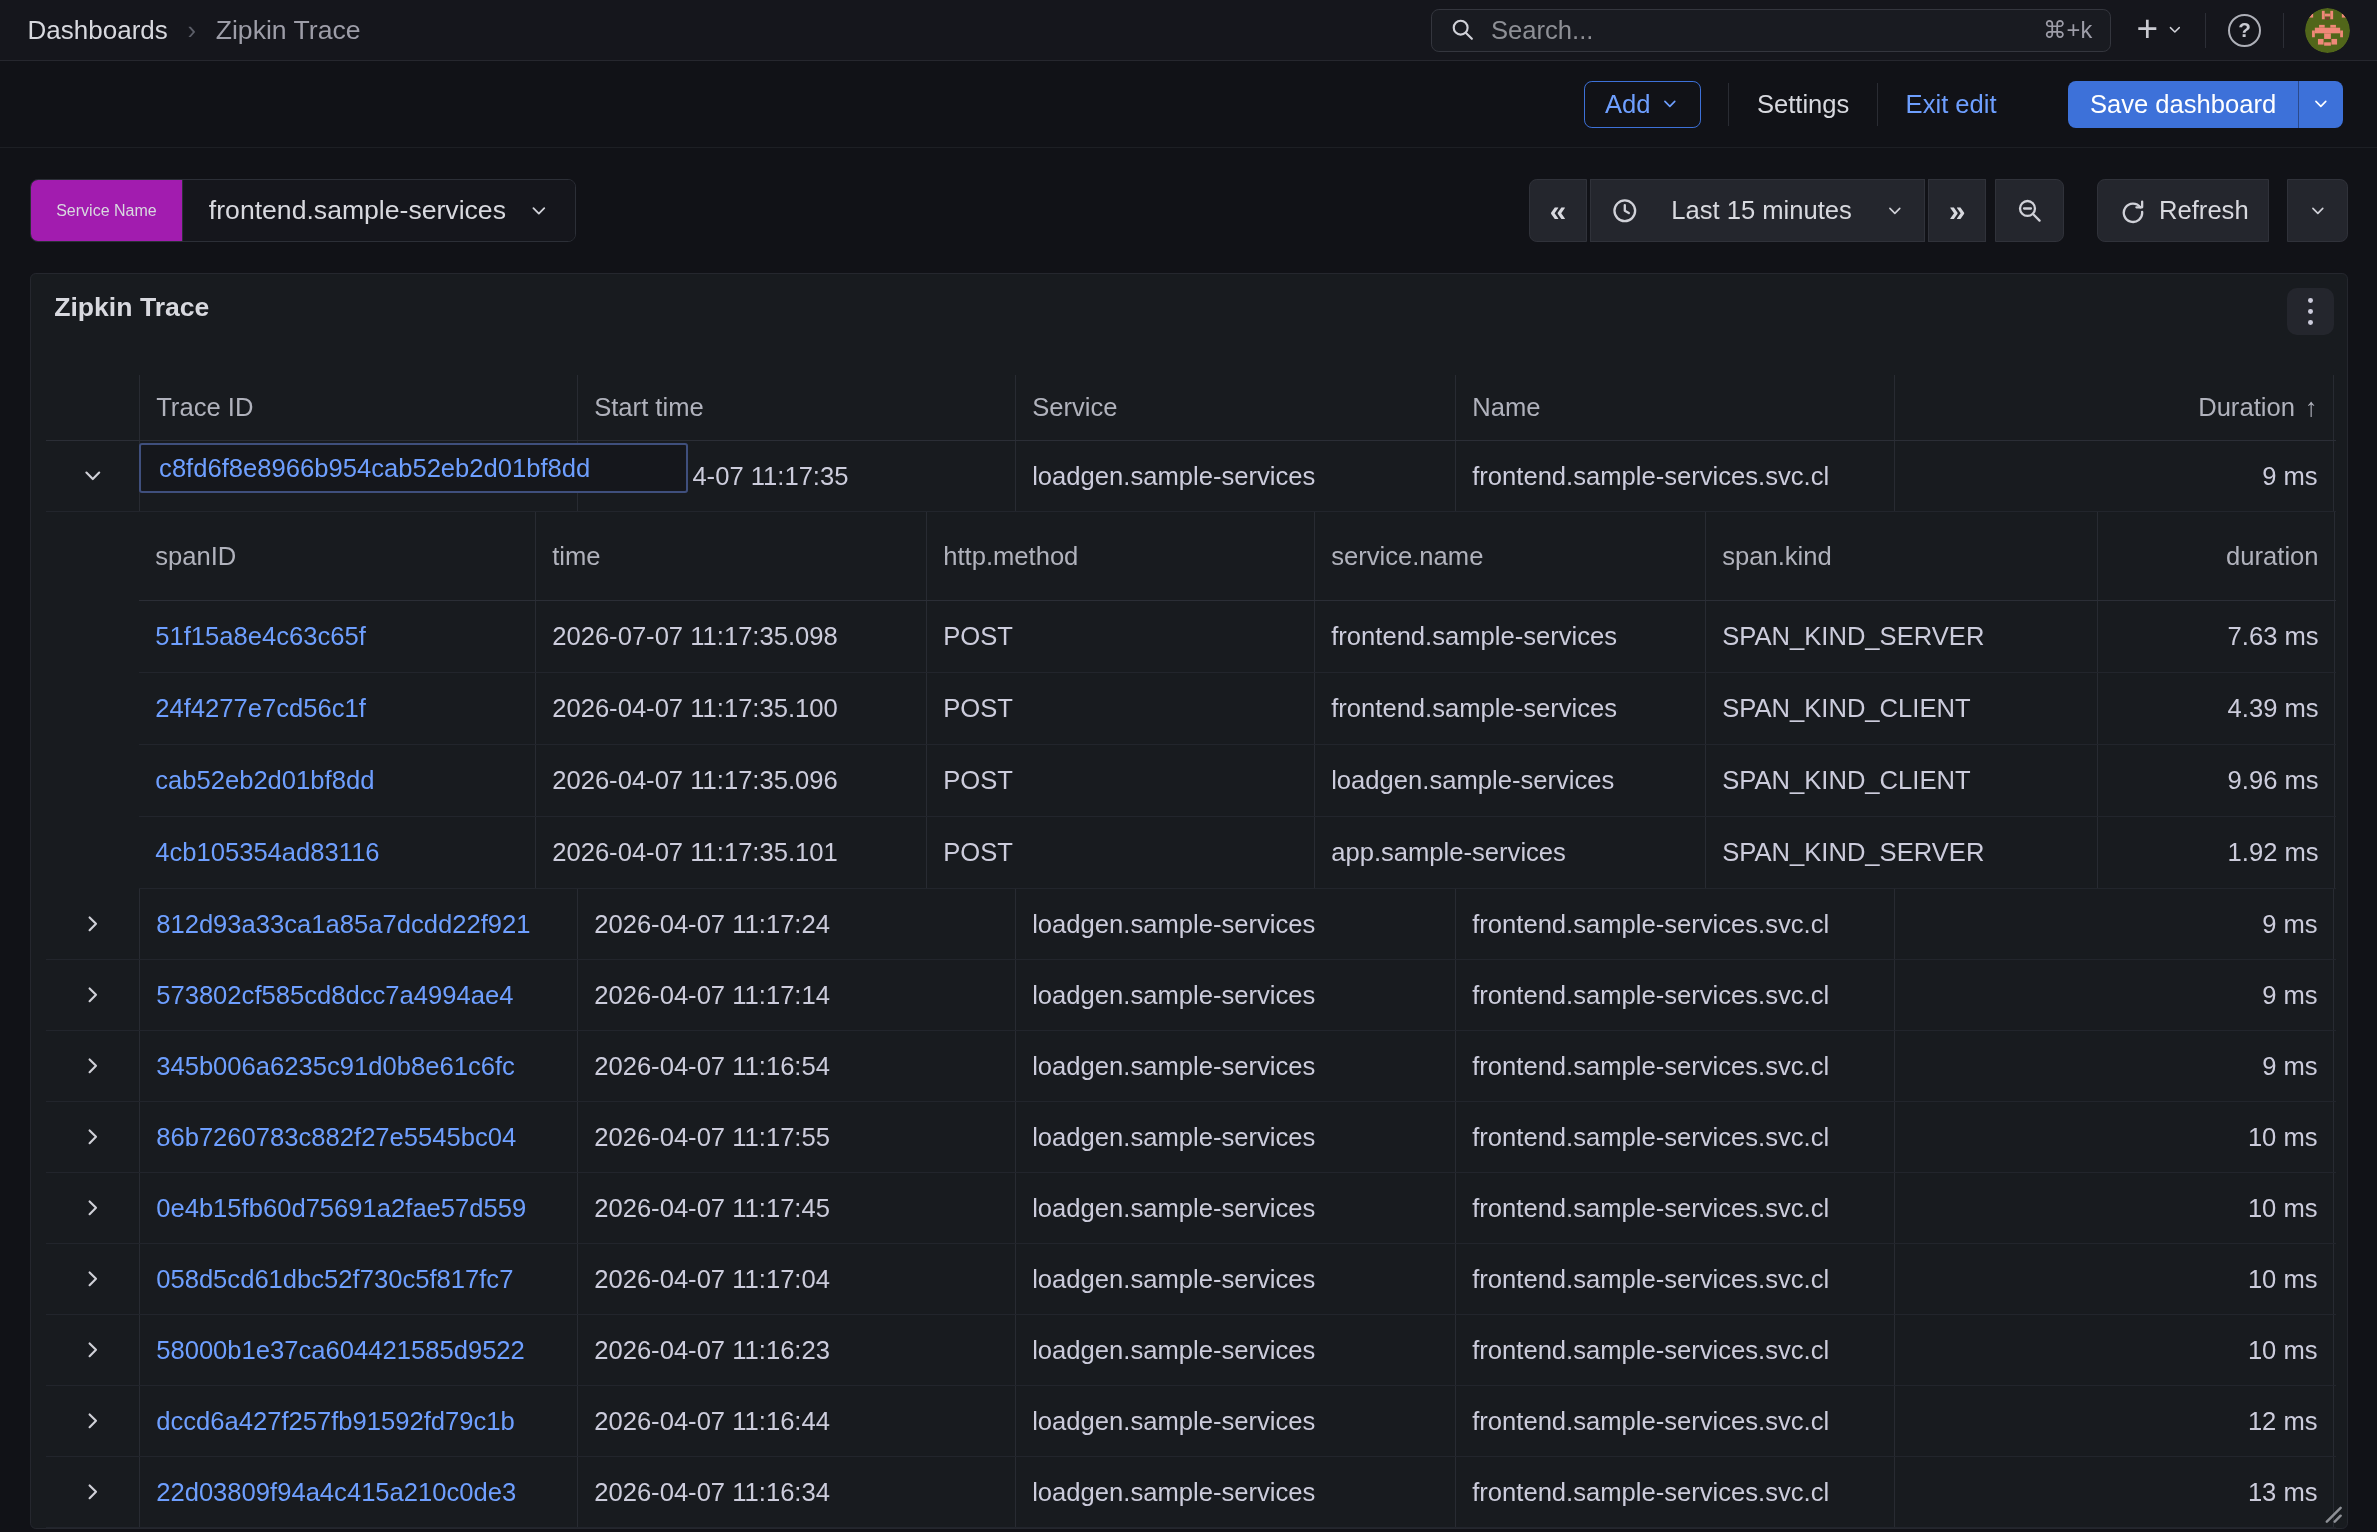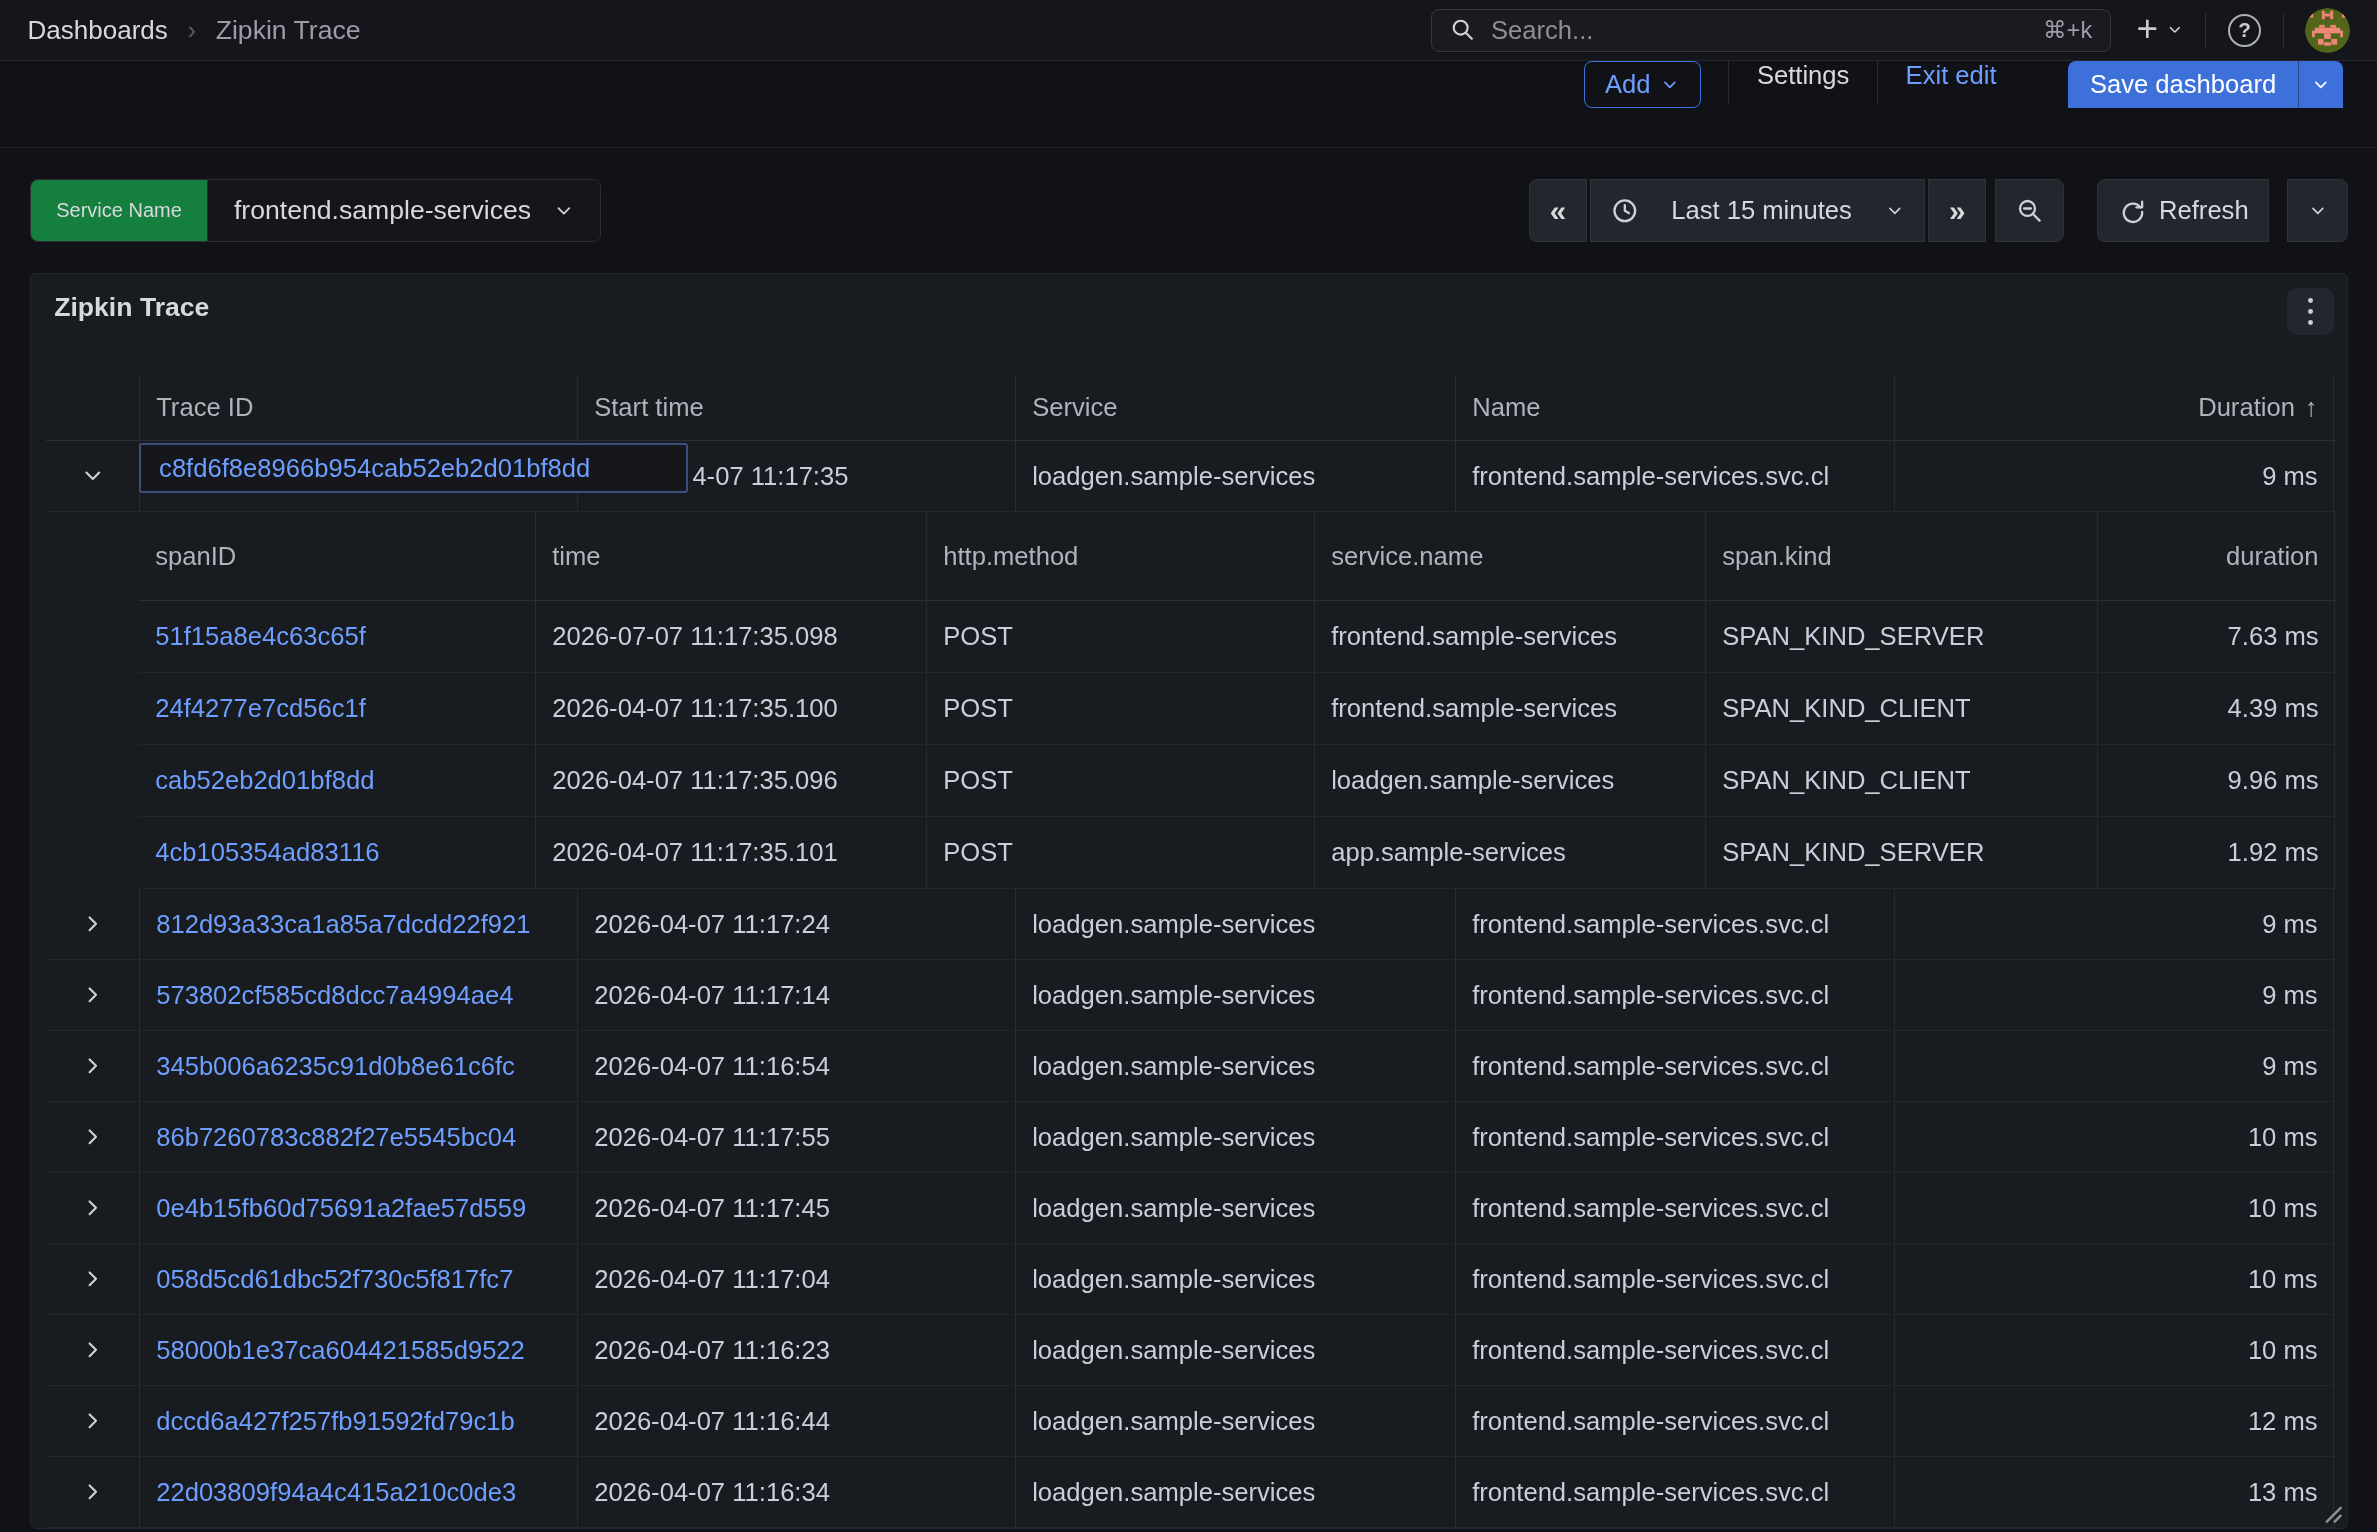--- a/index.html
+++ b/index.html
@@ -35,21 +35,21 @@
     width:33px; height:33px; border:2px solid #aeb0b8; border-radius:50%;
     display:flex; align-items:center; justify-content:center;
     font-size:20.7px; font-weight:bold; color:#c9cad1;
   }
   .avatar { width:45px; height:45px; border-radius:50%; overflow:hidden; }
 
   
   .editbar {
     position:absolute; top:61px; left:0; right:0; height:87px;
     border-bottom:1px solid #1d1f24;
-    display:flex; justify-content:flex-end; padding:0 35px;
+    display:flex; align-items:center; justify-content:flex-end; padding:0 35px;
   }
   .add-btn {
     height:47px; display:flex; align-items:center; gap:9.9px; padding:0 19.7px;
     border:1px solid #3d71d9; border-radius:7.9px; color:#6e9fff; font-size:25.6px;
   }
   .tool-div { width:1px; height:43px; background:#2a2c33; margin:0 27.6px; }
   .settings-link { font-size:25.6px; color:#d8d9df; }
   .exit-link { font-size:25.6px; color:#6e9fff; margin-right:27.6px; }
   .save-group { display:flex; border-radius:7.9px; overflow:hidden;margin-left:44px; }
   .save-main {
@@ -61,22 +61,22 @@
     background:#3d71d9; color:#fff; border-left:1px solid rgba(17,18,23,.4);
   }
 
   
   .filterbar {
     position:absolute; top:148px; left:0; right:0; height:125px;
     display:flex; align-items:center; padding:0 29.6px;
   }
   .var-control { display:flex; height:63px; border:1px solid #2c2f37; border-radius:7.9px; overflow:hidden; }
   .var-label {
-    background:#15803d; border-right:1px solid #2c2f37;
-    display:flex; align-items:center; padding:0 25.6px; font-size:20px; color:#d8d9df;
+    background:#a21caf; border-right:1px solid #2c2f37;
+    display:flex; align-items:center; padding:0 25.6px; font-size:16px; color:#d8d9df;
   }
   .var-value {
     background:#15161c; display:flex; align-items:center; gap:21.7px;
     padding:0 25.6px; font-size:26.6px; color:#d8d9df;
   }
   .time-cluster { margin-left:auto; display:flex; align-items:center; }
   .btn-seg {
     height:63px; background:#24262d; border:1px solid #30323a;
     display:flex; align-items:center; justify-content:center;
     color:#d8d9df; font-size:25.6px; padding:0 19.7px; font-weight:500;

